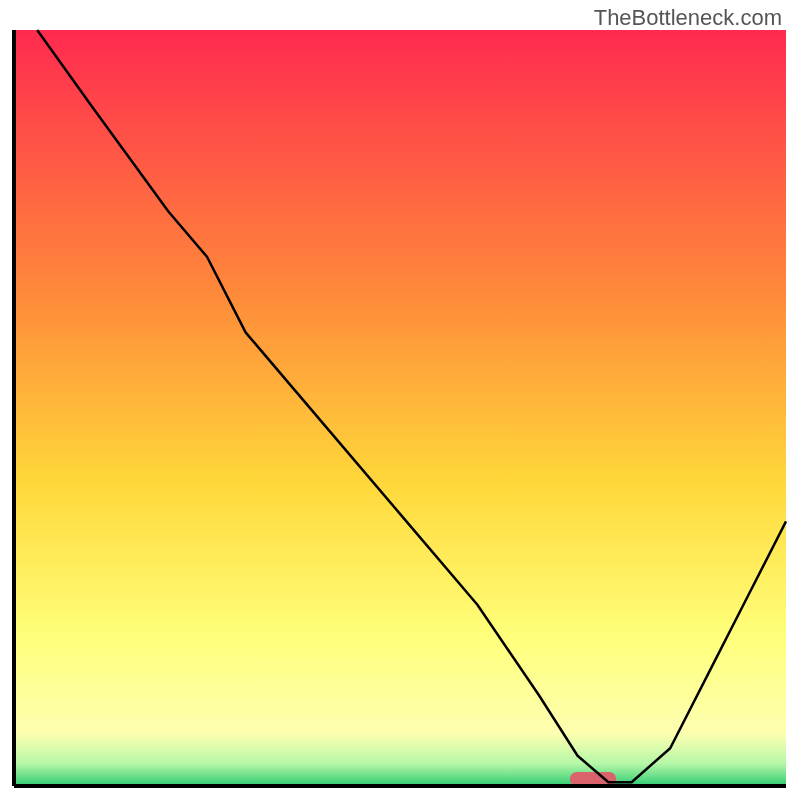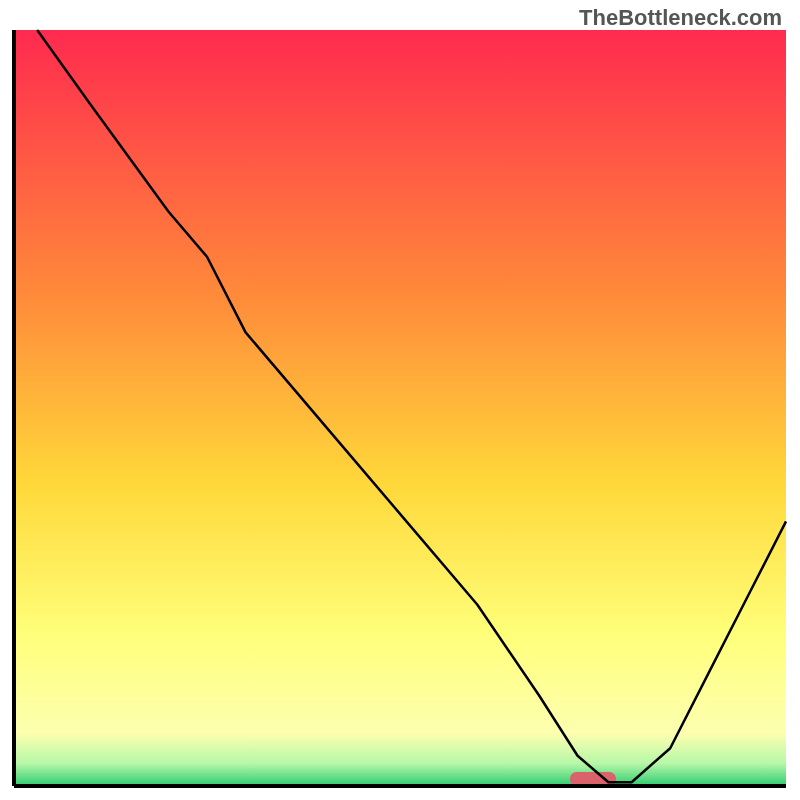--- a/index.html
+++ b/index.html
@@ -13,21 +13,21 @@
   .chart-container {
     position: relative;
     width: 800px;
     height: 800px;
   }
   .watermark {
     position: absolute;
     top: 5px;
     right: 18px;
     font-size: 22px;
-    font-weight: bold;
+    font-weight: normal;
     color: #555;
     z-index: 10;
   }
   svg {
     display: block;
   }
 </style>
 </head>
 <body>
 

